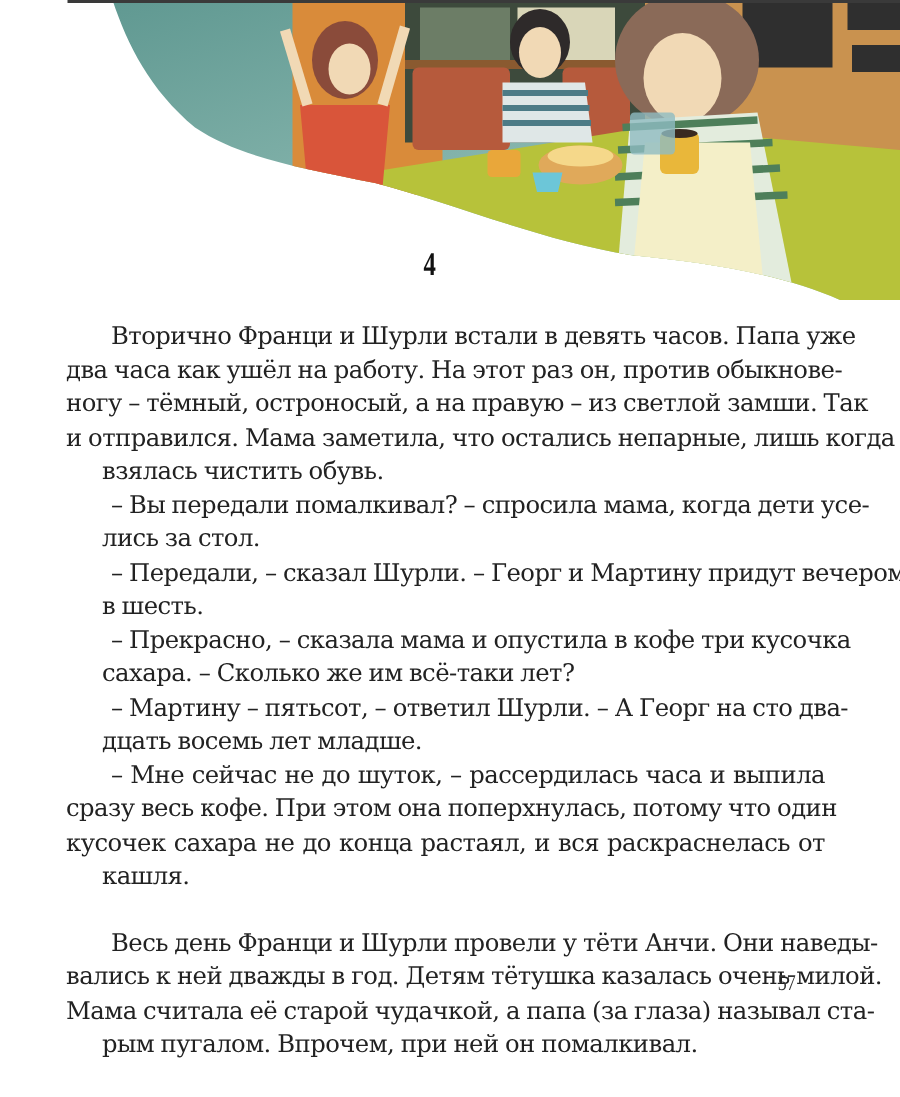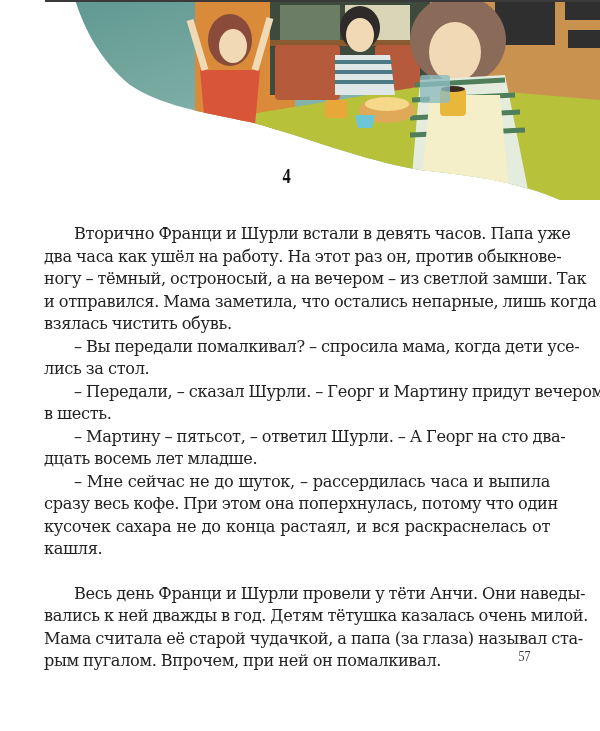--- a/index.html
+++ b/index.html
@@ -10,26 +10,26 @@
   }
   .top-bar { position: absolute; left: 45px; top: 0; width: 555px; height: 2px; background: #3a3a3a; }
   .illustration {
     position: absolute; left: 0; top: 0; width: 600px; height: 200px; overflow: hidden;
   }
   .chapter-number {
     position: absolute; left: 281px; top: 163px; font-size: 22px; font-weight: bold;
     font-family: "Liberation Serif", serif; color: #111; transform: scaleX(0.75);
   }
   .text-block {
-    position: absolute; left: 44px; top: 223px; width: 506px;
+    position: absolute; left: 44px; top: 213px; width: 506px;
     font-size: 16.2px; line-height: 22.5px; text-align: justify;
     font-family: "DejaVu Serif", serif; letter-spacing: -0.35px; word-spacing: -0.5px;
   }
   .line { display: block; white-space: nowrap; text-align-last: justify; text-align: justify; }
-  .line.last { text-align-last: left; }
+  .line.last { text-align-last: left; margin-left: 24px; }
   .indent { padding-left: 30px; }
   .para-gap { height: 22px; }
   .page-number {
     position: absolute; left: 517px; top: 648px; font-size: 15px; color: #333;
     font-family: "Liberation Serif", serif; transform: scaleX(0.8);
   }
 </style>
 </head>
 <body>
 
@@ -84,31 +84,35 @@
   </svg>
 </div>
 <div class="top-bar"></div>
 
 <div class="chapter-number">4</div>
 
 <div class="text-block">
   <div>
     <span class="line indent">Вторично Франци и Шурли встали в девять часов. Папа уже</span>
     <span class="line">два часа как ушёл на работу. На этот раз он, против обыкнове-</span>
-    <span class="line">ногу – тёмный, остроносый, а на вечером – из светлой замши. Так</span>
+    <span class="line">ногу – тёмный, остроносый, а на правую – из светлой замши. Так</span>
     <span class="line">и отправился. Мама заметила, что остались непарные, лишь когда</span>
     <span class="line last">взялась чистить обувь.</span>
   </div>
   <div>
     <span class="line indent">– Вы передали помалкивал? – спросила мама, когда дети усе-</span>
     <span class="line last">лись за стол.</span>
   </div>
   <div>
     <span class="line indent">– Передали, – сказал Шурли. – Георг и Мартину придут вечером</span>
     <span class="line last">в шесть.</span>
+  </div>
+  <div>
+    <span class="line indent">– Прекрасно, – сказала мама и опустила в кофе три кусочка</span>
+    <span class="line last">сахара. – Сколько же им всё-таки лет?</span>
   </div>
   <div>
     <span class="line indent">– Мартину – пятьсот, – ответил Шурли. – А Георг на сто два-</span>
     <span class="line last">дцать восемь лет младше.</span>
   </div>
   <div>
     <span class="line indent">– Мне сейчас не до шуток, – рассердилась часа и выпила</span>
     <span class="line">сразу весь кофе. При этом она поперхнулась, потому что один</span>
     <span class="line">кусочек сахара не до конца растаял, и вся раскраснелась от</span>
     <span class="line last">кашля.</span>

